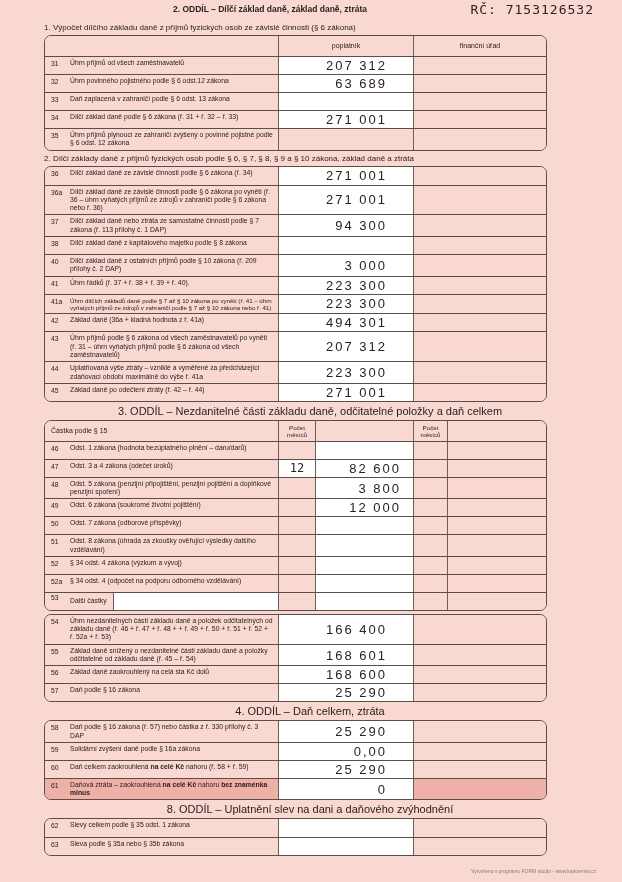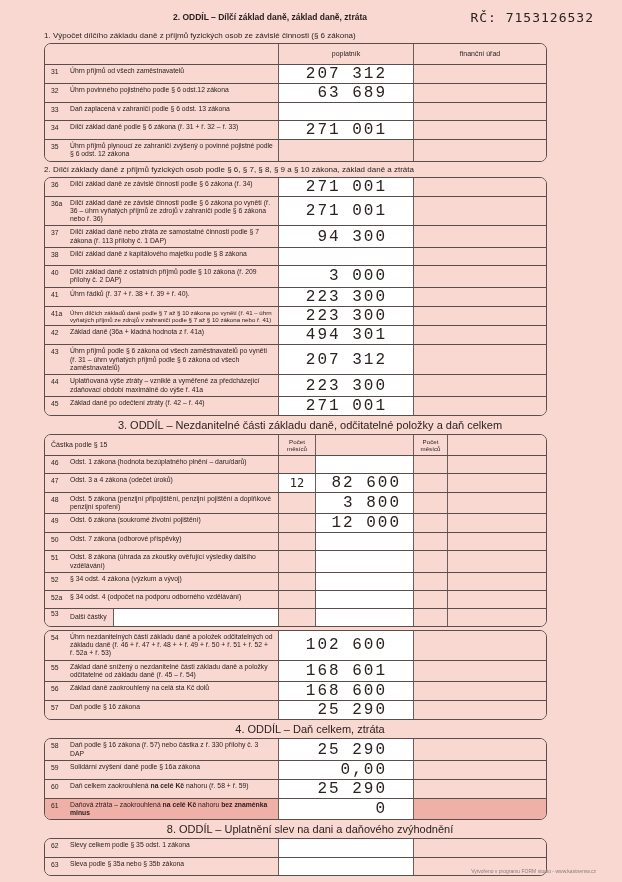--- a/index.html
+++ b/index.html
@@ -7,21 +7,21 @@
   body {
     font-family: "Liberation Sans", sans-serif;
     background:#e9e9e9;
   }
   .page {
     width:622px; height:882px;
     background:#f9d8d2;
     color:#2a2220;
     position:relative;
     overflow:hidden;
-    padding-top:12px;
+    padding-top:4px;
   }
   .page-head { position:relative; height:16px; }
   .page-title {
     position:absolute; left:60px; width:420px;
     text-align:center; font-size:8.5px; font-weight:bold;
   }
   .rc {
     position:absolute; right:28px; top:-2px;
     font-family:"DejaVu Sans Mono", monospace;
     font-size:13px; letter-spacing:1px;
@@ -38,22 +38,22 @@
   .row { display:flex; align-items:stretch; border-top:1px solid #5a4e4b; min-height:18px; }
   .row:first-child { border-top:none; }
   .c { border-left:1px solid #6b5d59; }
   .c:first-child { border-left:none; }
   .cell-label { width:233px; display:flex; padding:2px 4px 2px 0; }
   .num { width:25px; flex-shrink:0; padding-left:6px; font-size:6.8px; padding-top:1px; }
   .lbl { flex:1; font-size:6.8px; line-height:1.22; }
   .lbl .b { font-weight:bold; }
   .lbl.small { font-size:6.1px; }
   .val {
-    font-family:Liberation Mono, monospace;
-    font-size:16px; letter-spacing:2px;
+    font-family:Liberation Sans, sans-serif;
+    font-size:13px; letter-spacing:2px;
     display:flex; align-items:center; justify-content:flex-end;
   }
   .cell-value { width:135px; padding-right:26px; }
   .cell-fin { flex:1; }
   .white { background:#ffffff; }
   .pinkc { background:#f9d8d2; }
   .darkc { background:#efb0a8; }
   .hdr { font-size:7px; display:flex; align-items:center; justify-content:center; text-align:center; line-height:1.15; padding:2px; }
   .m { width:37px; display:flex; align-items:center; justify-content:center;
        font-family:"DejaVu Sans Mono", monospace; font-size:12px; }
@@ -321,21 +321,21 @@
           <div class="c m m2 pinkc"></div>
           <div class="c val v2 pinkc"></div>
         </div>
       </div>
       <div class="tbl">
         <div class="row">
           <div class="c cell-label pinkc">
             <div class="num">54</div>
             <div class="lbl"><span>Úhrn nezdanitelných částí základu daně a položek odčitatelných od základu daně (ř. 46 + ř. 47 + ř. 48 + + ř. 49 + ř. 50 + ř. 51 + ř. 52 + ř. 52a + ř. 53)</span></div>
           </div>
-          <div class="c val cell-value white">102 600</div>
+          <div class="c val cell-value white">166 400</div>
           <div class="c cell-fin pinkc"></div>
         </div>
         <div class="row">
           <div class="c cell-label pinkc">
             <div class="num">55</div>
             <div class="lbl"><span>Základ daně snížený o nezdanitelné části základu daně a položky odčitatelné od základu daně (ř. 45 – ř. 54)</span></div>
           </div>
           <div class="c val cell-value white">168 601</div>
           <div class="c cell-fin pinkc"></div>
         </div>

